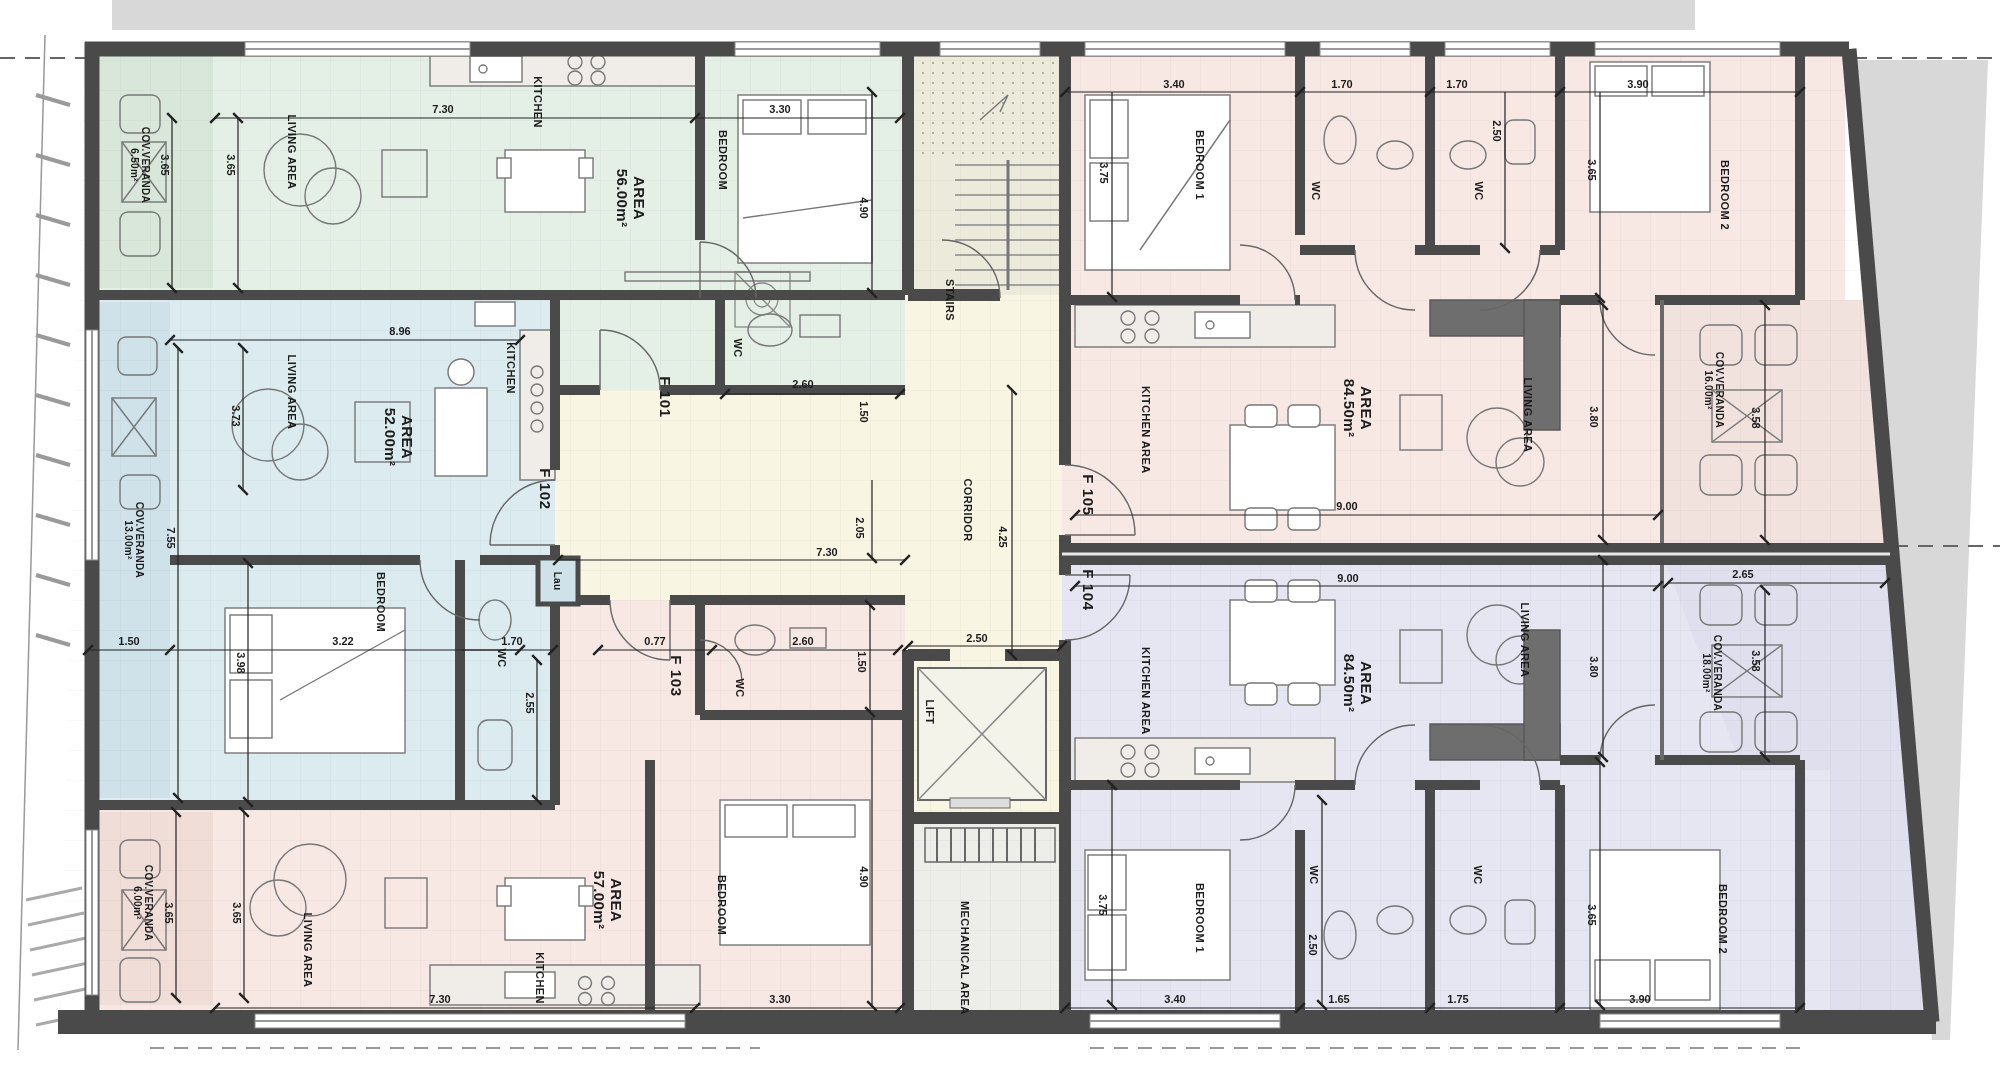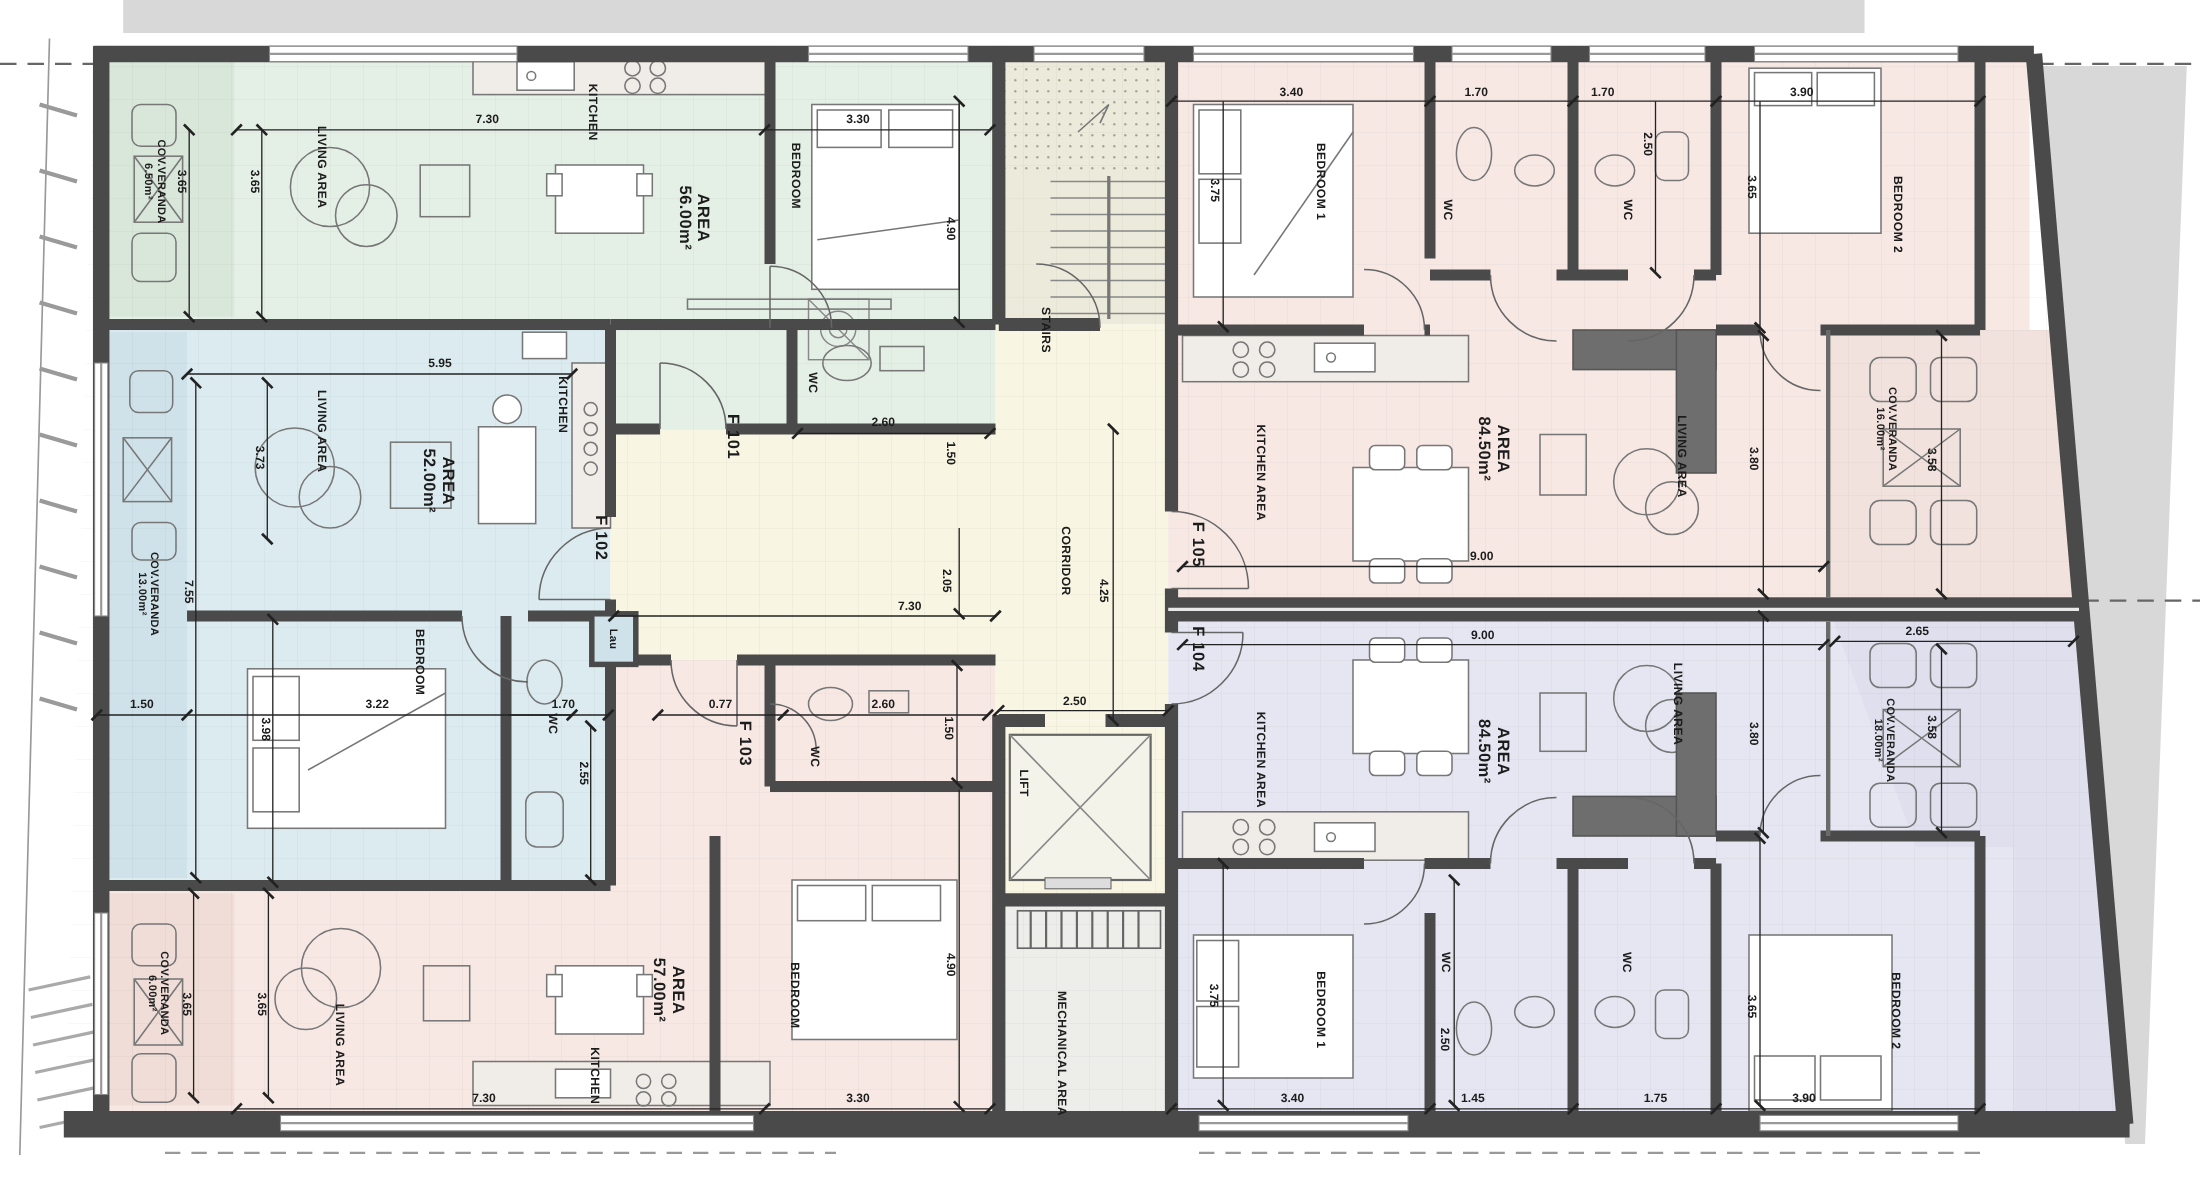--- a/index.html
+++ b/index.html
@@ -519,21 +519,21 @@
     <span>56.00m²</span>
   </div>
   <div class="lbl rot" style="left:723px;top:160px">BEDROOM</div>
   <div class="dim" style="left:780px;top:109px">3.30</div>
   <div class="dim rot" style="left:864px;top:208px">4.90</div>
   <div class="flat rot" style="left:665px;top:397px">F 101</div>
   <div class="lbl rot" style="left:738px;top:348px">WC</div>
   <div class="dim" style="left:803px;top:384px">2.60</div>
   <div class="dim rot" style="left:864px;top:412px">1.50</div>
 
-  <div class="dim" style="left:400px;top:331px">5.95</div>
+  <div class="dim" style="left:400px;top:331px">8.96</div>
   <div class="lbl rot" style="left:292px;top:392px">LIVING AREA</div>
   <div class="dim rot" style="left:236px;top:416px">3.73</div>
   <div class="area rot vblock" style="left:398px;top:437px">
     <span>AREA</span>
     <span>52.00m²</span>
   </div>
   <div class="lbl rot" style="left:511px;top:368px">KITCHEN</div>
   <div class="vl rot vblock" style="left:134px;top:540px">
     <span>COV.VERANDA</span>
     <span>13.00m²</span>
@@ -619,21 +619,21 @@
     <span>COV.VERANDA</span>
     <span>18.00m²</span>
   </div>
   <div class="dim" style="left:1743px;top:574px">2.65</div>
   <div class="dim rot" style="left:1756px;top:661px">3.58</div>
   <div class="lbl rot" style="left:1200px;top:918px">BEDROOM 1</div>
   <div class="dim rot" style="left:1103px;top:905px">3.75</div>
   <div class="dim" style="left:1175px;top:999px">3.40</div>
   <div class="lbl rot" style="left:1314px;top:875px">WC</div>
   <div class="dim rot" style="left:1313px;top:945px">2.50</div>
-  <div class="dim" style="left:1339px;top:999px">1.45</div>
+  <div class="dim" style="left:1339px;top:999px">1.65</div>
   <div class="lbl rot" style="left:1478px;top:875px">WC</div>
-  <div class="dim" style="left:1505px;top:999px">1.75</div>
+  <div class="dim" style="left:1458px;top:999px">1.75</div>
   <div class="lbl rot" style="left:1723px;top:919px">BEDROOM 2</div>
   <div class="dim rot" style="left:1592px;top:915px">3.65</div>
   <div class="dim" style="left:1640px;top:999px">3.90</div>
 
 </div>
 </div>
 
 </body></html>

